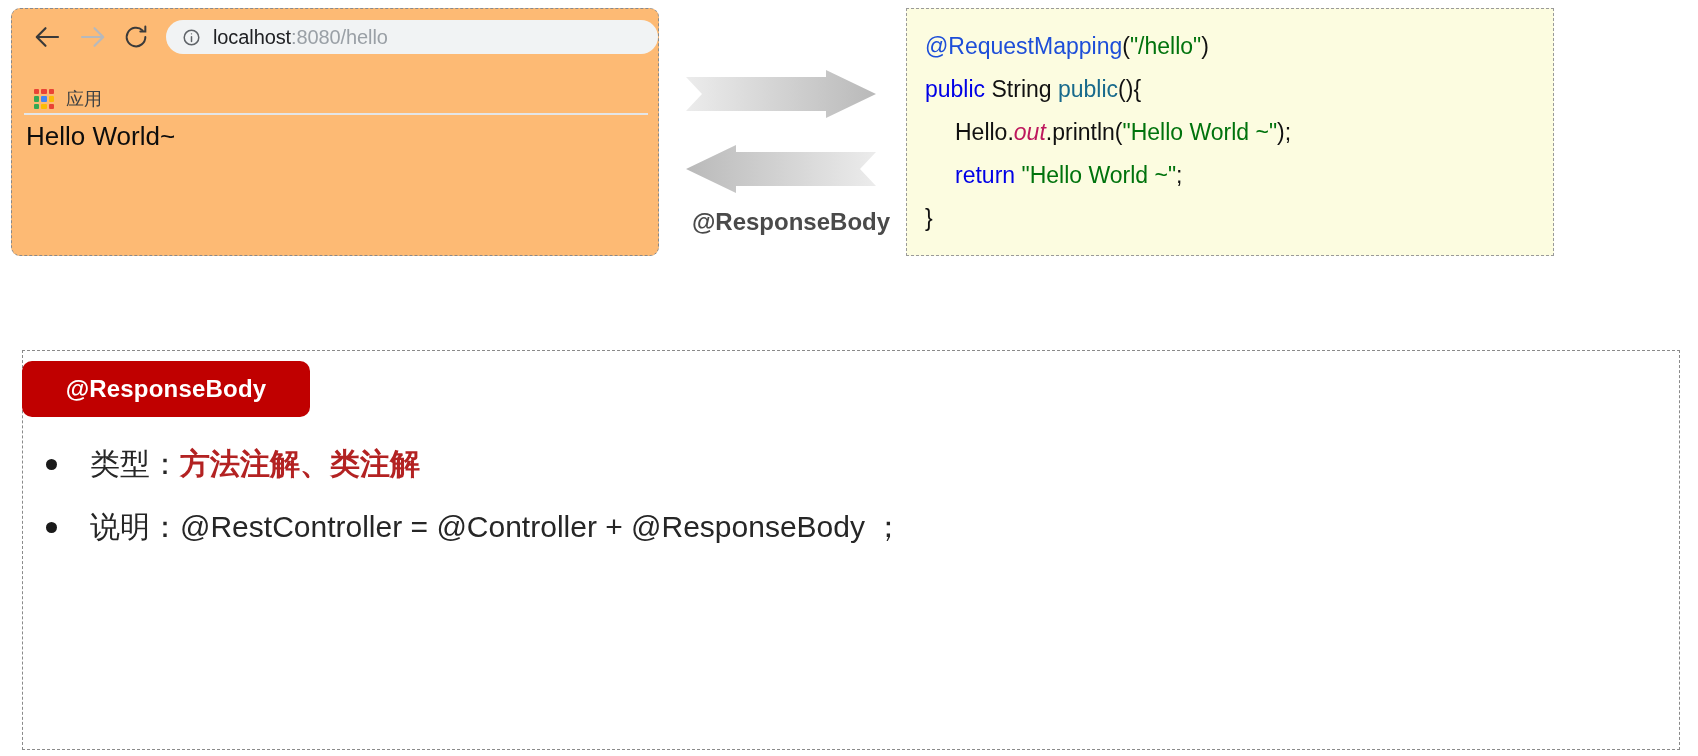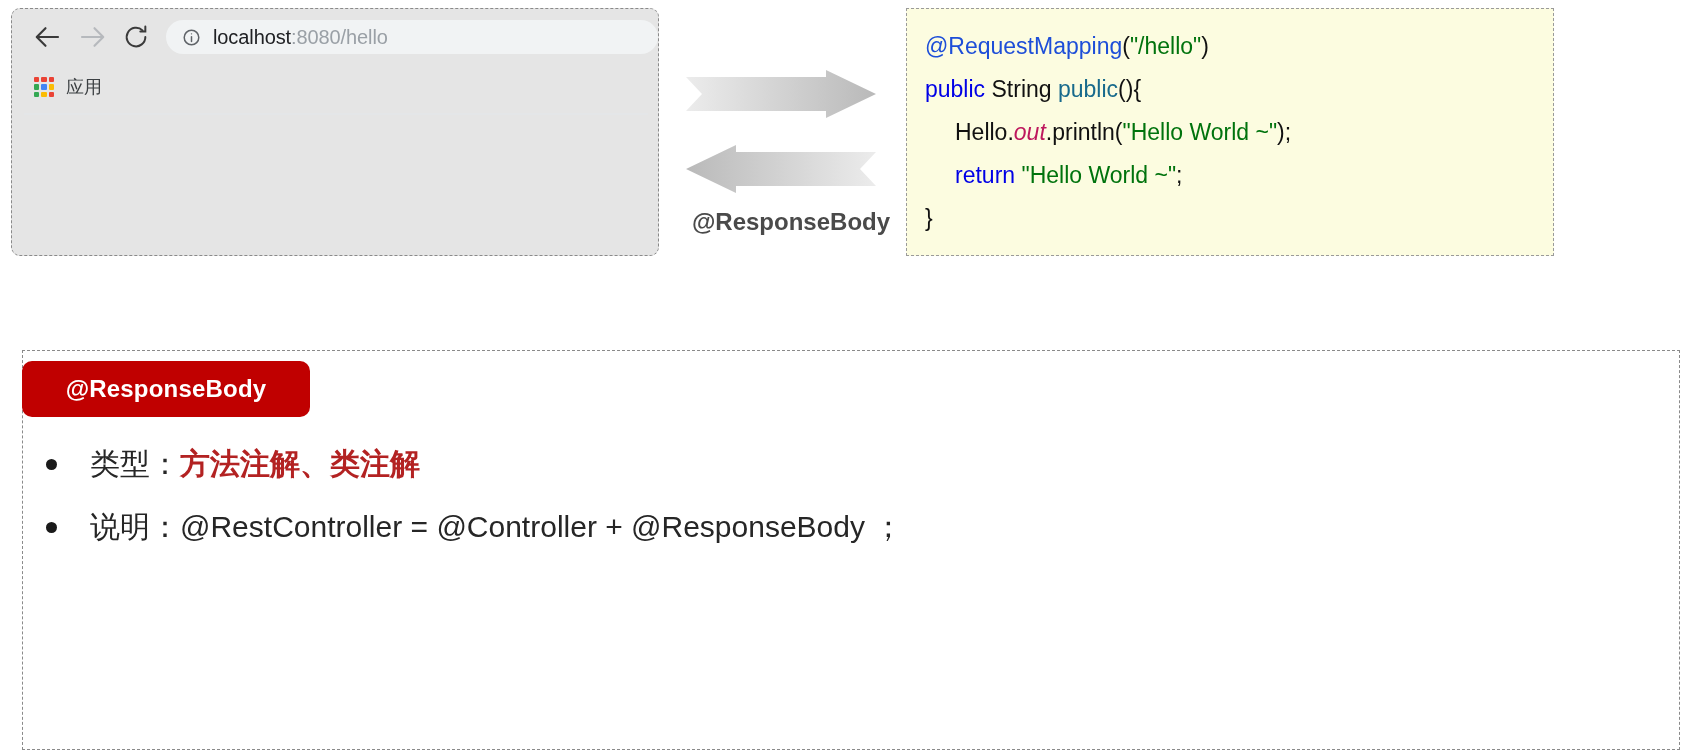--- a/index.html
+++ b/index.html
@@ -8,21 +8,21 @@
     background:#ffffff;
     font-family:"Liberation Sans","DejaVu Sans",sans-serif;
     overflow:hidden;
     position:relative;
   }
   .stage{position:relative;width:1698px;height:756px;}
 
   
   .browser{
     position:absolute;left:11px;top:8px;width:648px;height:248px;
-    border:1.5px dashed #8a8a8a;border-radius:9px;background:#e5e5e5;
+    border:1.5px dashed #8a8a8a;border-radius:9px;background:#fdba74;
     box-sizing:border-box;
   }
   .bm-toolbar{
     position:absolute;left:0;top:0;width:100%;height:56px;
     display:flex;align-items:center;padding-left:14px;box-sizing:border-box;
   }
   .nav-icon{
     width:44px;height:44px;display:flex;align-items:center;justify-content:center;
     flex:0 0 auto;
   }
@@ -33,21 +33,21 @@
     padding-left:16px;box-sizing:border-box;
   }
   .info-ico{width:19px;height:19px;flex:0 0 auto;margin-right:12px;}
   .url-text{
     font-size:20px;color:#9aa0a6;letter-spacing:-0.1px;white-space:nowrap;
     font-family:"Liberation Sans","DejaVu Sans",sans-serif;
   }
   .url-host{color:#202124;}
 
   .bm-bar{
-    position:absolute;left:0;top:56px;width:100%;height:44px;
+    position:absolute;left:0;top:68px;width:100%;height:44px;
     display:flex;align-items:center;padding-left:22px;box-sizing:border-box;
   }
   .apps-grid{
     width:20px;height:20px;display:grid;
     grid-template-columns:repeat(3,1fr);grid-template-rows:repeat(3,1fr);
     gap:2px;flex:0 0 auto;
   }
   .apps-grid i{display:block;border-radius:1px;}
   .bm-label{
     margin-left:12px;font-size:18px;color:#3c4043;
@@ -171,20 +171,23 @@
           <i style="background:#FBBC05"></i>
         <i style="background:#34A853"></i>
           <i style="background:#FBBC05"></i>
           <i style="background:#EA4335"></i>
       </span>
       <span class="bm-label">应用</span>
     </div>
 
     <div class="bm-divider"></div>
 
+    <div class="page-body">
+      <span class="page-text">Hello World~</span>
+    </div>
   </div>
 
   <div class="arrow-wrap">
     <svg class="arrow-right" width="190" height="48" viewBox="0 0 190 48">
       <defs>
         <linearGradient id="gr" x1="0" y1="0" x2="1" y2="0">
           <stop offset="0" stop-color="#ececec"></stop>
           <stop offset="1" stop-color="#b9b9b9"></stop>
         </linearGradient>
       </defs>

